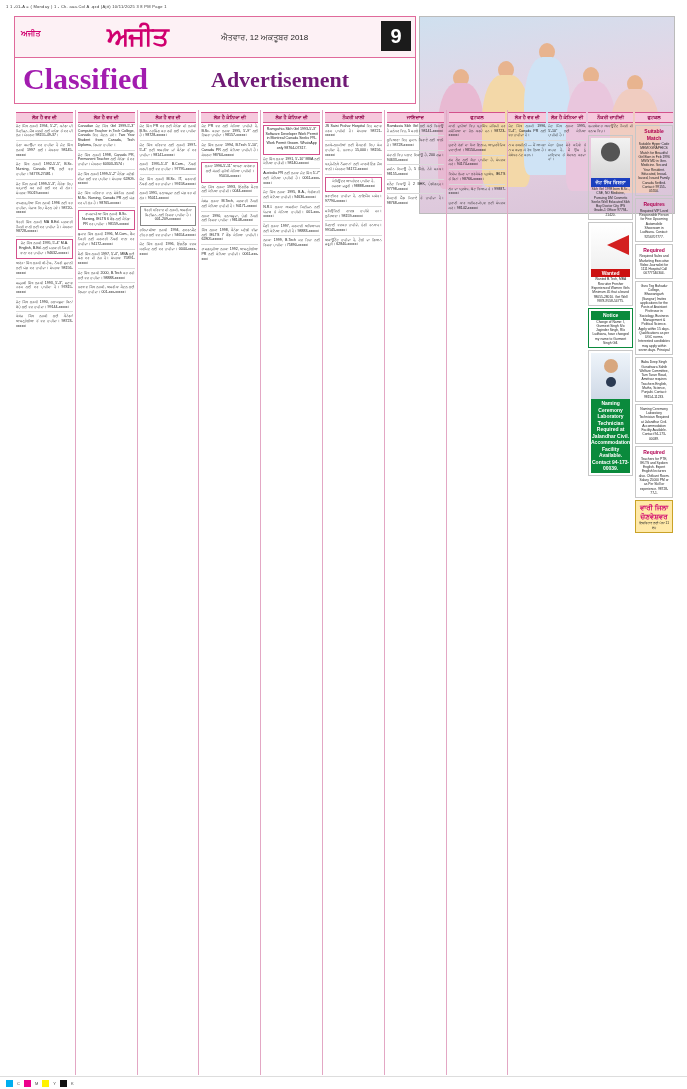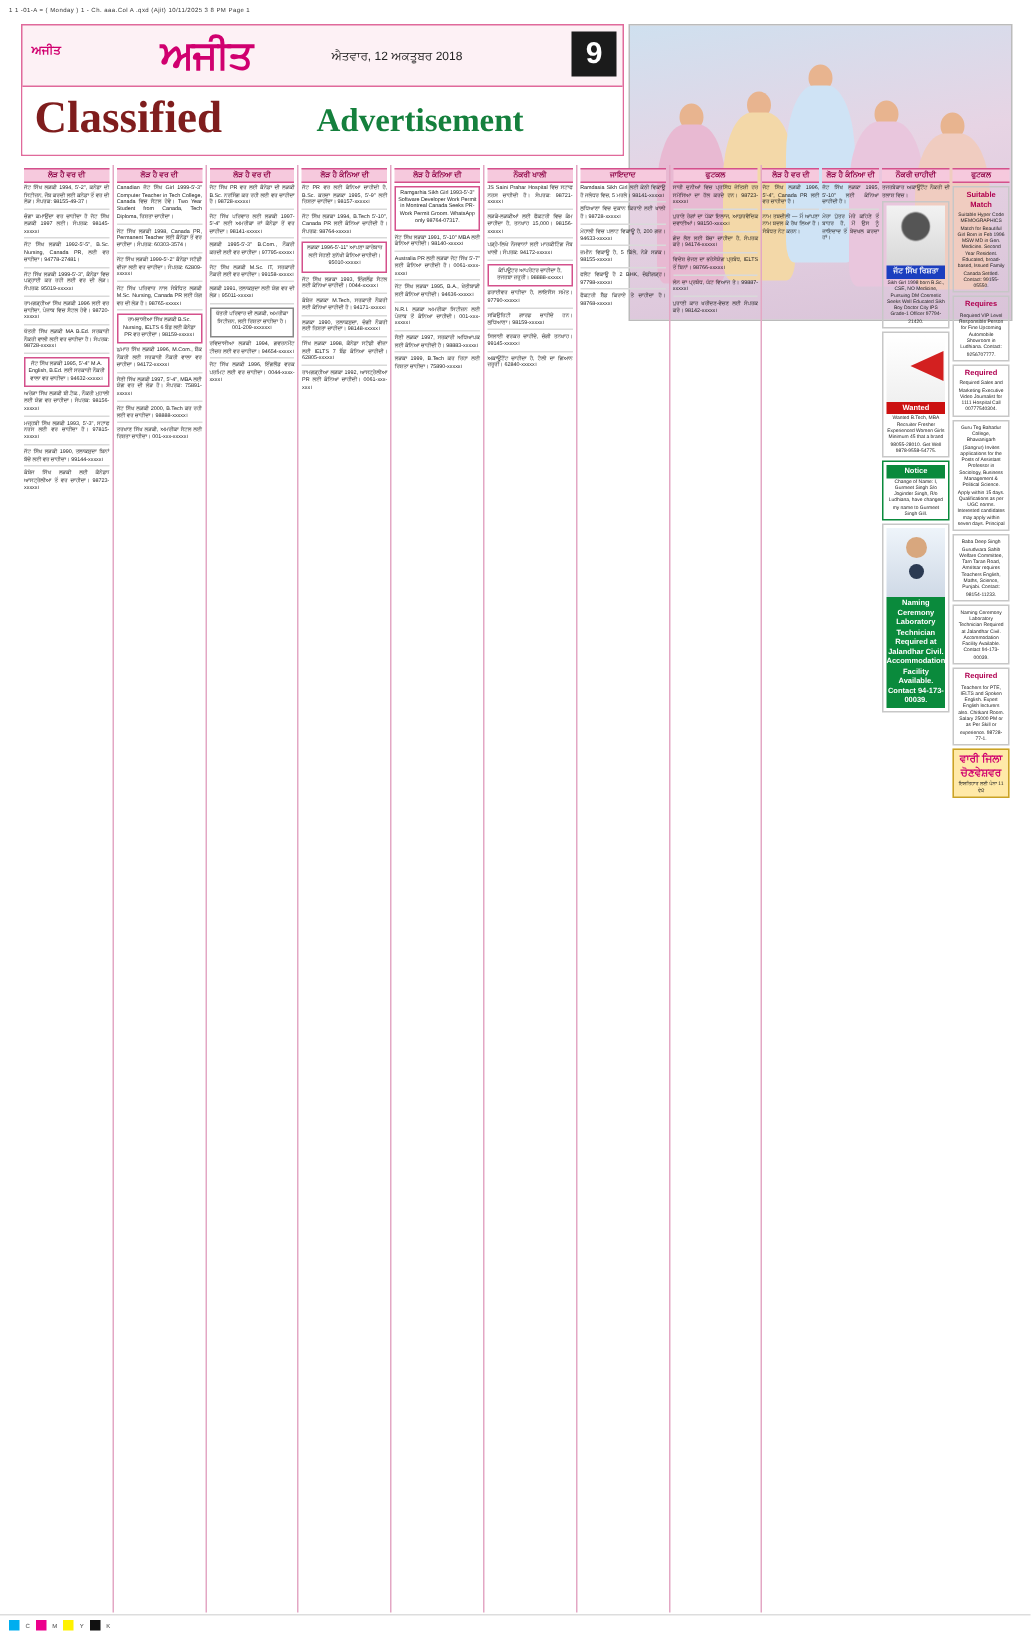--- a/index.html
+++ b/index.html
@@ -13,22 +13,22 @@
 
   
   .masthead{position:absolute;left:14px;top:16px;width:400px;height:86px;background:#fdf1f5;border:1px solid #e06a9b;}
   .mh-row{position:relative;height:40px;border-bottom:1px solid #e06a9b;padding-left:16px;}
   .mh-left{position:absolute;left:6px;top:12px;font-size:8px;color:#d0006f;font-weight:bold;}
   .mh-logo{position:absolute;left:92px;top:4px;font-size:26px;font-weight:bold;color:#d0006f;letter-spacing:-1px;}
   .mh-date{position:absolute;left:206px;top:16px;font-size:8px;color:#222;}
   .mh-pageno{position:absolute;right:4px;top:4px;width:30px;height:30px;background:#1b1b1b;color:#fff;
     font-size:20px;font-weight:bold;text-align:center;line-height:30px;}
   .mh-title{position:relative;height:45px;background:#fff;}
-  .mh-cl{position:absolute;left:8px;top:4px;font-size:30px;font-weight:bold;color:#7f1d1d;font-family:"Liberation Serif",serif;}
-  .mh-ad{position:absolute;left:196px;top:9px;font-size:22px;font-weight:bold;color:#15803d;font-family:"Liberation Serif",serif;}
+  .mh-cl{position:absolute;left:8px;top:4px;font-size:30px;font-weight:bold;color:#a21caf;font-family:"Liberation Serif",serif;}
+  .mh-ad{position:absolute;left:196px;top:9px;font-size:22px;font-weight:bold;color:#701a75;font-family:"Liberation Serif",serif;}
 
   
   .photo{position:absolute;left:419px;top:16px;width:254px;height:196px;
     background:linear-gradient(170deg,#cfe0ef 0%,#e7d4e4 45%,#d9c3d8 100%);border:1px solid #bbb;overflow:hidden;}
   .fig{position:absolute;border-radius:48% 48% 40% 40%;}
   .fig .head{position:absolute;left:50%;transform:translateX(-50%);top:0;width:16px;height:18px;border-radius:50%;background:#e8b48f;}
   .fig .body{position:absolute;left:0;top:14px;width:100%;height:calc(100% - 14px);border-radius:40% 40% 12% 12%;}
   .photo-cap{position:absolute;left:0;bottom:0;width:100%;height:0;}
 
   

